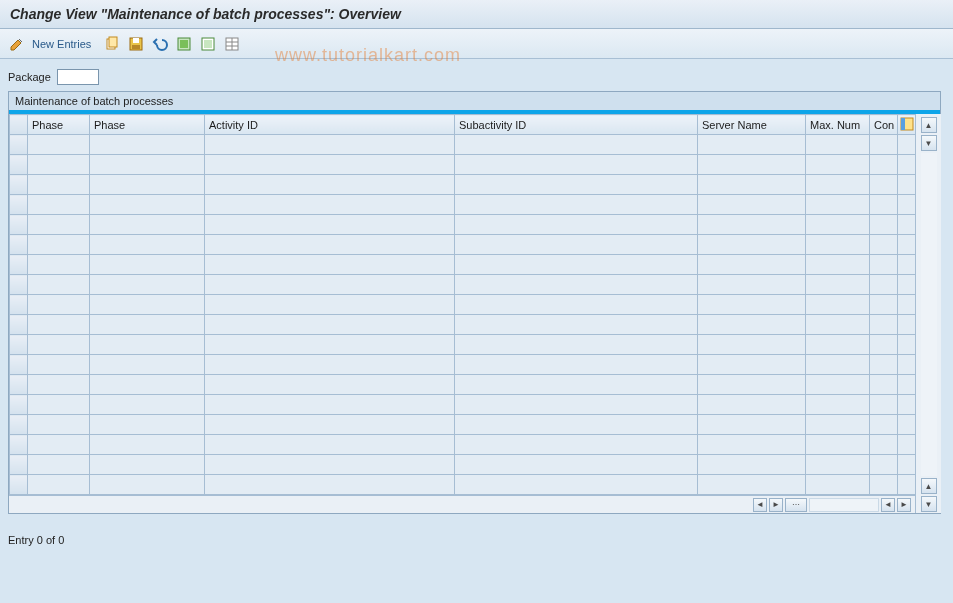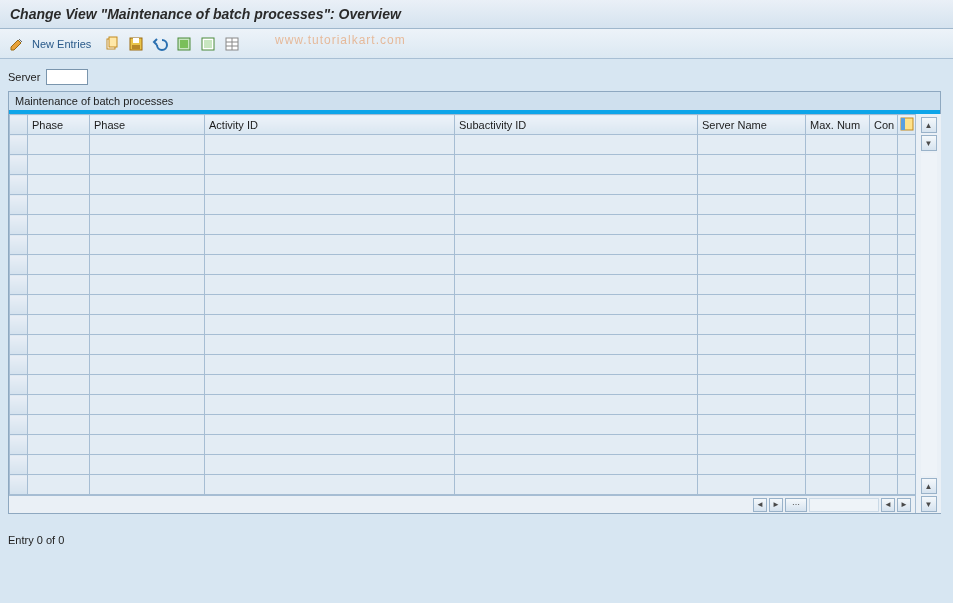--- a/index.html
+++ b/index.html
@@ -43,22 +43,22 @@
     }
     .tb-link {
       color: #2a5a8a;
       font-size: 11px;
       cursor: pointer;
       margin-right: 6px;
     }
     .watermark {
       position: absolute;
       left: 275px;
-      top: 4px;
-      font-size: 12px;
+      top: 16px;
+      font-size: 18px;
       color: rgba(230,120,40,0.45);
       letter-spacing: 1px;
       pointer-events: none;
     }
     .content {
       background: #d7e6f2;
       padding: 10px 6px 6px 8px;
       height: calc(100% - 56px);
     }
     .field-row {
@@ -256,21 +256,21 @@
         <line x1="2" y1="6" x2="14" y2="6" stroke="#888"></line>
         <line x1="2" y1="10" x2="14" y2="10" stroke="#888"></line>
         <line x1="8" y1="2" x2="8" y2="14" stroke="#888"></line>
       </svg>
   </button>
   <div class="watermark">www.tutorialkart.com</div>
 </div>
 
 <div class="content">
   <div class="field-row">
-    <span class="field-label">Server</span>
+    <span class="field-label">Package</span>
     <input class="field-input" value="" style="">
   </div>
 
   <div class="panel">
     <div class="panel-header">Maintenance of batch processes</div>
     <div class="grid-wrap">
       <div class="grid-main">
         <table class="grid">
           <thead>
             <tr>

